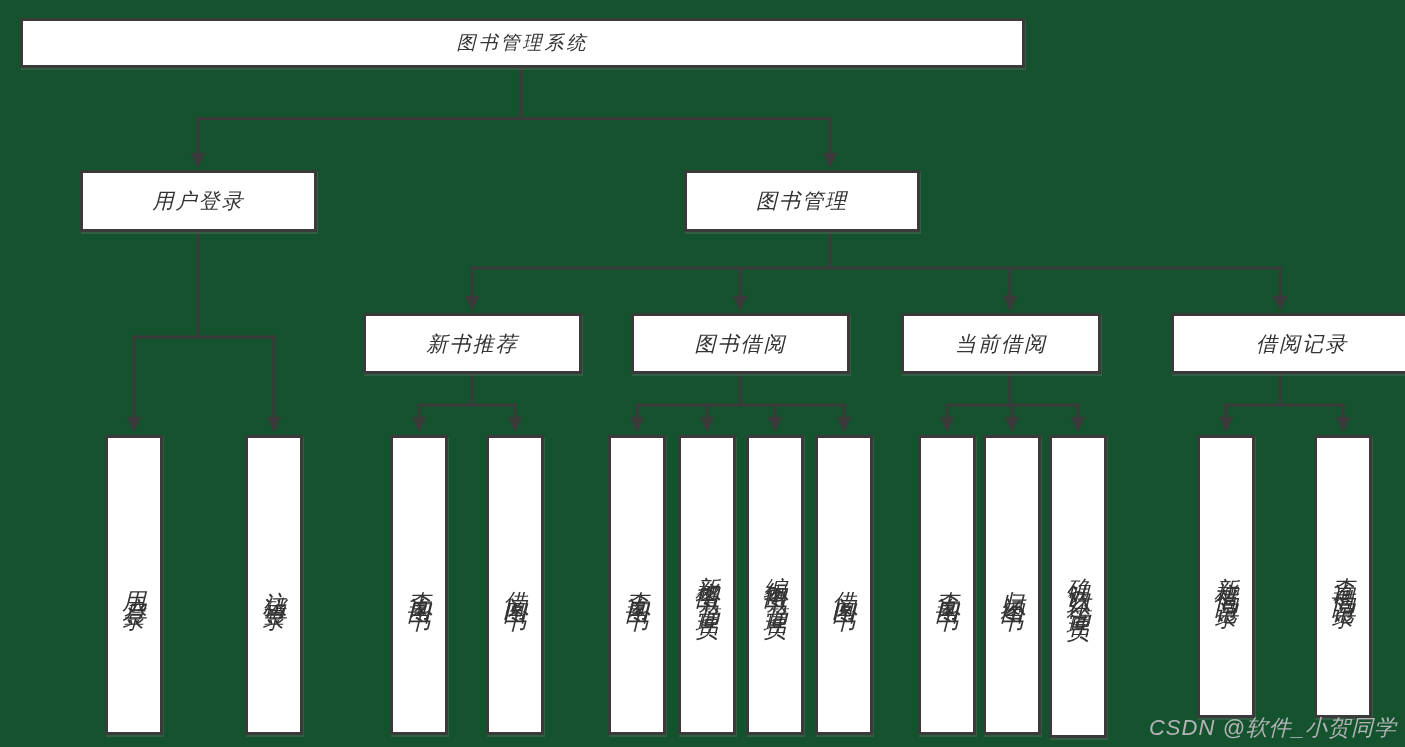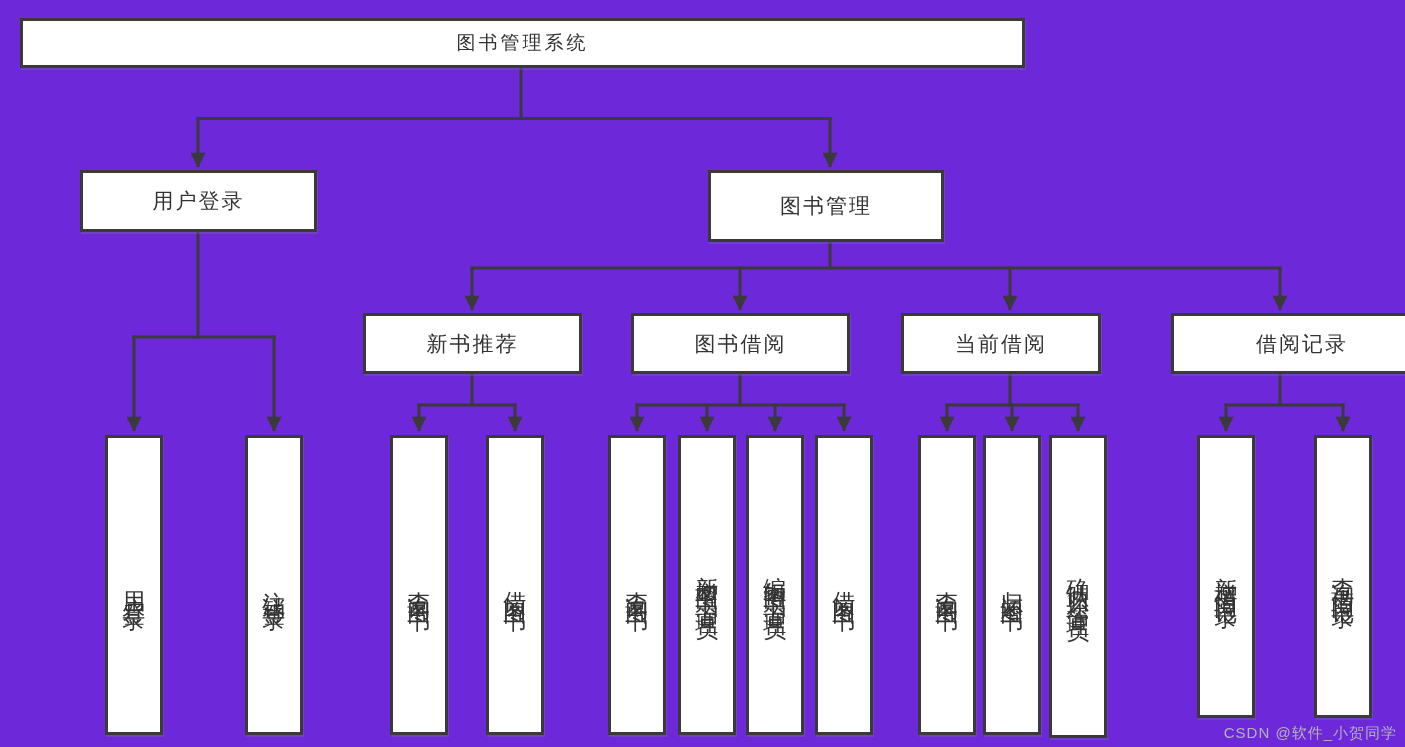--- a/index.html
+++ b/index.html
@@ -1,28 +1,28 @@
 <!DOCTYPE html>
 <html><head>
 <meta charset="utf-8">
 <style>
   html,body{margin:0;padding:0;background:#ffffff;}
   body{width:1405px;height:747px;overflow:hidden;
        font-family:"Liberation Sans","DejaVu Sans",sans-serif;}
-  .canvas{position:relative;width:1405px;height:747px;background:#6d28d9;}
+  .canvas{position:relative;width:1405px;height:747px;background:#14532d;font-style:italic;}
   .wires{position:absolute;left:0;top:0;z-index:1;}
   .node{position:absolute;box-sizing:border-box;border:3px solid #3a3a3a;
         background:#ffffff;display:flex;align-items:center;justify-content:center;
         z-index:2;box-shadow:1px 2px 0 rgba(130,130,130,0.28);}
   .hlabel{color:#333333;font-size:21px;letter-spacing:2px;white-space:nowrap;}
   .root-label{font-size:19px;letter-spacing:3px;}
   .vtext{writing-mode:vertical-rl;text-orientation:mixed;color:#333333;
          font-size:23px;letter-spacing:6px;line-height:1.15;white-space:nowrap;}
   .watermark{position:absolute;right:8px;bottom:4px;z-index:3;
-             color:#b4b4b7;font-size:15px;letter-spacing:1px;white-space:nowrap;}
+             color:#b4b4b7;font-size:22px;letter-spacing:1px;white-space:nowrap;}
 </style>
 </head>
 <body>
 
 <div class="canvas">
 
   <svg class="wires" width="1405" height="747" viewBox="0 0 1405 747">
     <defs>
       <marker id="arr" viewBox="0 0 10 10" refX="9.5" refY="5" markerWidth="6.5" markerHeight="5" orient="auto">
         <path d="M0,0 L10,5 L0,10 Z" fill="#3a3a3a"></path>
@@ -86,21 +86,21 @@
     </g>
   </svg>
 
   <div class="node" style="left:20px;top:18px;width:1005px;height:50px">
     <span class="hlabel root-label">图书管理系统</span>
   </div>
 
   <div class="node" style="left:80px;top:170px;width:237px;height:62px">
     <span class="hlabel">用户登录</span>
   </div>
-  <div class="node" style="left:708px;top:170px;width:236px;height:72px">
+  <div class="node" style="left:684px;top:170px;width:236px;height:62px">
     <span class="hlabel">图书管理</span>
   </div>
 
   <div class="node" style="left:363px;top:313px;width:219px;height:61px">
     <span class="hlabel">新书推荐</span>
   </div>
   <div class="node" style="left:631px;top:313px;width:219px;height:61px">
     <span class="hlabel">图书借阅</span>
   </div>
   <div class="node" style="left:901px;top:313px;width:200px;height:61px">

